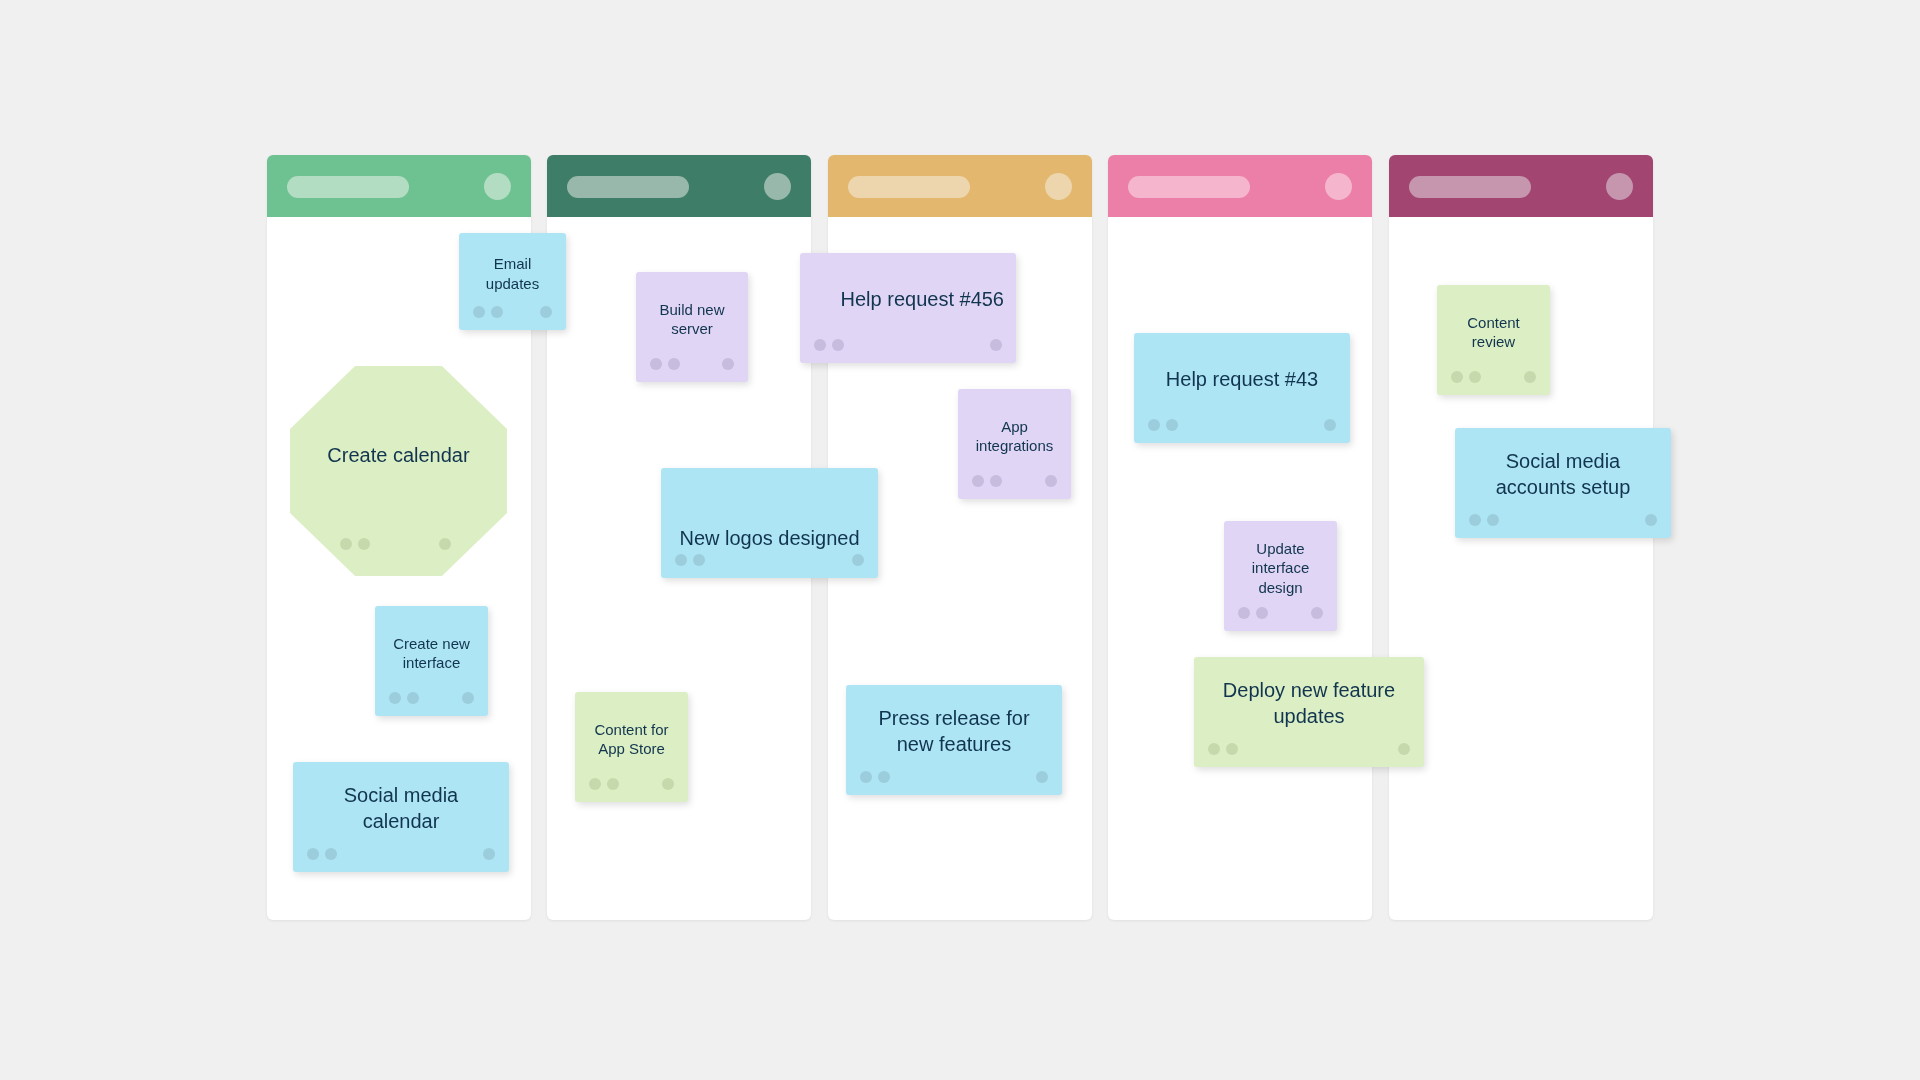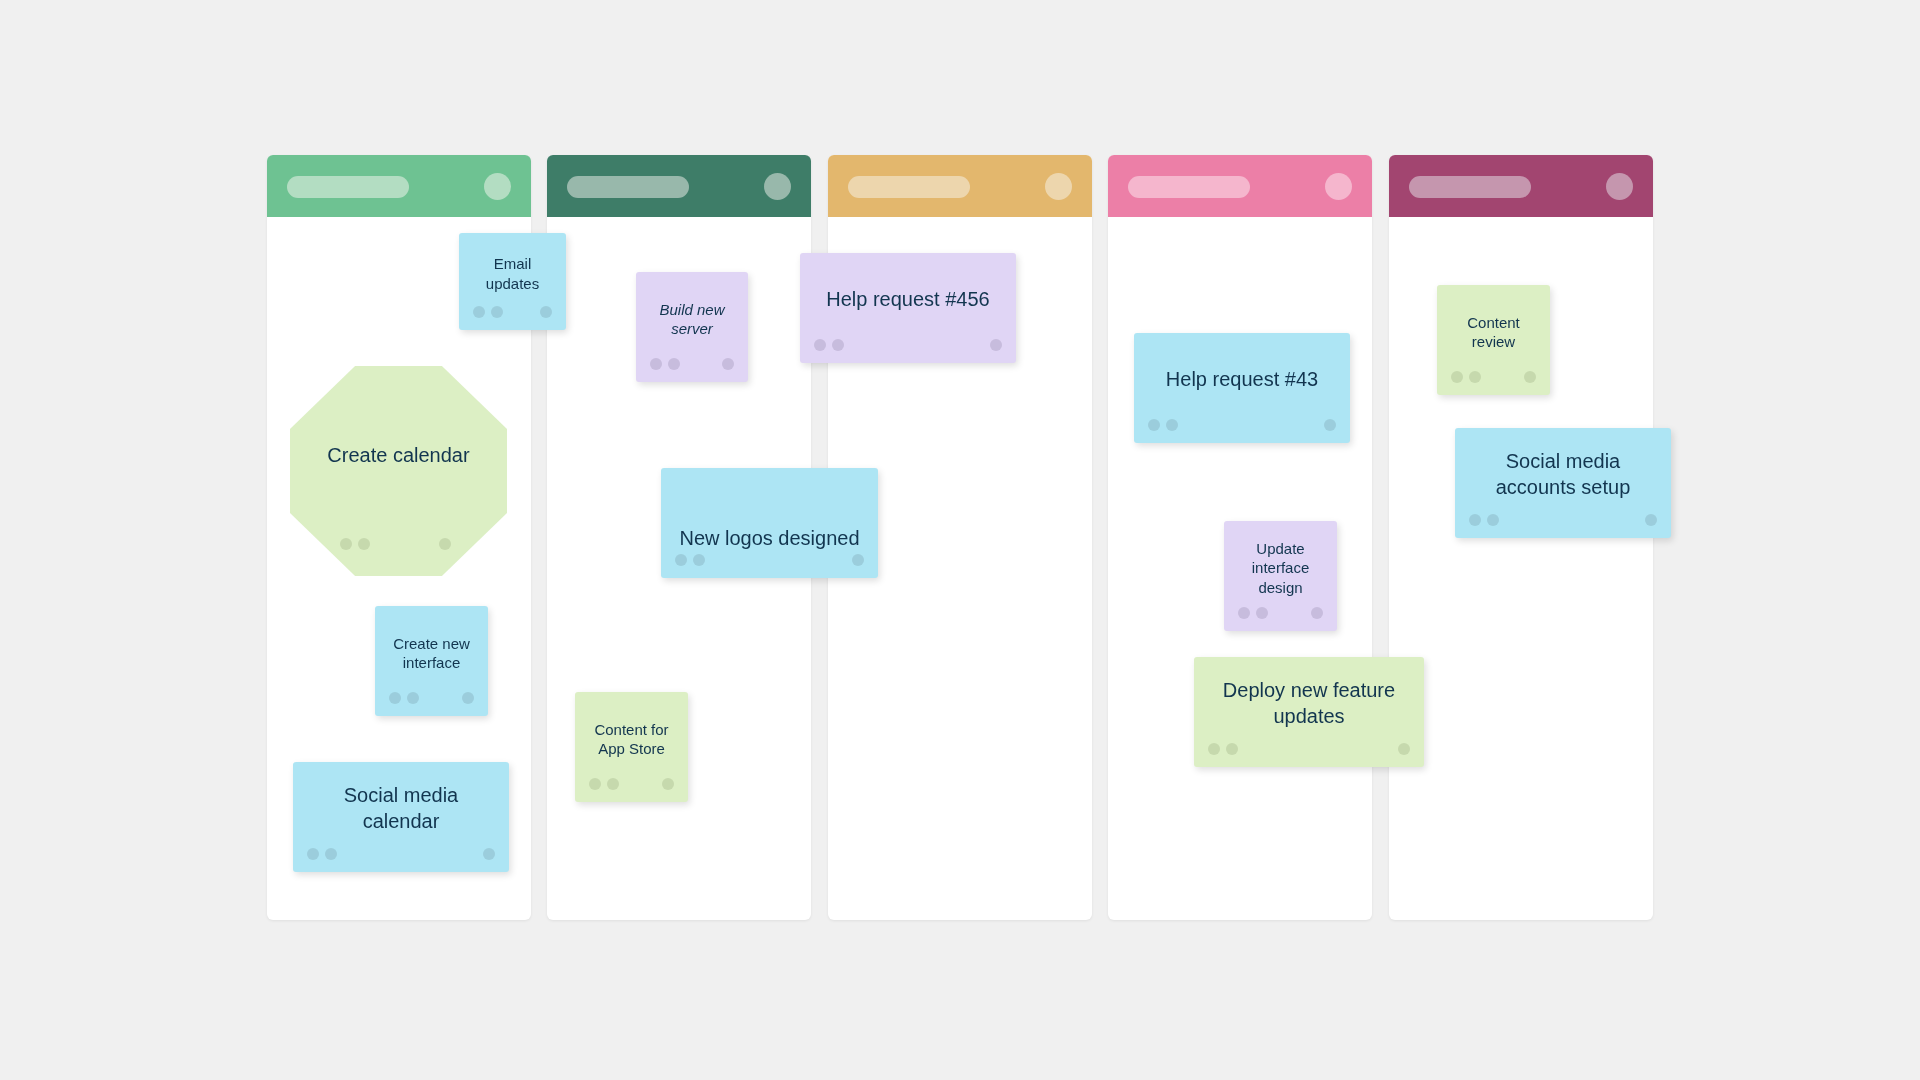--- a/index.html
+++ b/index.html
@@ -171,21 +171,21 @@
       </div>
     </div>
     <div class="card" style="left: 293px; top: 762px; width: 216px; height: 110px; background: rgb(173, 229, 244); font-size: 20px; color: rgb(18, 53, 79);">
       <span class="card-label">Social media calendar</span>
       <div class="dots">
         <div class="dot d1" style="background: rgb(140, 185, 200);"></div>
         <div class="dot d2" style="background: rgb(140, 185, 200);"></div>
         <div class="dot d3" style="background: rgb(140, 185, 200);"></div>
       </div>
     </div>
-    <div class="card" style="left: 636px; top: 272px; width: 112px; height: 110px; background: rgb(224, 213, 245); font-size: 15px; color: rgb(18, 53, 79); font-style: italic;">
+    <div class="card" style="left: 636px; top: 272px; width: 112px; height: 110px; background: rgb(224, 213, 245); font-size: 15px; color: rgb(18, 53, 79);">
       <span class="card-label">Build new server</span>
       <div class="dots">
         <div class="dot d1" style="background: rgb(179, 168, 201);"></div>
         <div class="dot d2" style="background: rgb(179, 168, 201);"></div>
         <div class="dot d3" style="background: rgb(179, 168, 201);"></div>
       </div>
     </div>
     <div class="card" style="left: 661px; top: 468px; width: 217px; height: 110px; background: rgb(173, 229, 244); font-size: 20px; color: rgb(18, 53, 79); align-items: flex-end;">
       <span class="card-label">New logos designed</span>
       <div class="dots">
@@ -195,26 +195,42 @@
       </div>
     </div>
     <div class="card" style="left: 575px; top: 692px; width: 113px; height: 110px; background: rgb(220, 239, 196); font-size: 15px; color: rgb(18, 53, 79);">
       <span class="card-label">Content for App Store</span>
       <div class="dots">
         <div class="dot d1" style="background: rgb(180, 198, 154);"></div>
         <div class="dot d2" style="background: rgb(180, 198, 154);"></div>
         <div class="dot d3" style="background: rgb(180, 198, 154);"></div>
       </div>
     </div>
-    <div class="card" style="left: 800px; top: 253px; width: 216px; height: 110px; background: rgb(224, 213, 245); font-size: 20px; color: rgb(18, 53, 79);">
+    <div class="card" style="left: 800px; top: 253px; width: 216px; height: 110px; background: rgb(224, 213, 245); font-size: 20px; color: rgb(18, 53, 79); text-align: right;">
       <span class="card-label">Help request #456</span>
       <div class="dots">
         <div class="dot d1" style="background: rgb(179, 168, 201);"></div>
         <div class="dot d2" style="background: rgb(179, 168, 201);"></div>
         <div class="dot d3" style="background: rgb(179, 168, 201);"></div>
+      </div>
+    </div>
+    <div class="card" style="left: 958px; top: 389px; width: 113px; height: 110px; background: rgb(224, 213, 245); font-size: 15px; color: rgb(18, 53, 79);">
+      <span class="card-label">App integrations</span>
+      <div class="dots">
+        <div class="dot d1" style="background: rgb(179, 168, 201);"></div>
+        <div class="dot d2" style="background: rgb(179, 168, 201);"></div>
+        <div class="dot d3" style="background: rgb(179, 168, 201);"></div>
+      </div>
+    </div>
+    <div class="card" style="left: 846px; top: 685px; width: 216px; height: 110px; background: rgb(173, 229, 244); font-size: 20px; color: rgb(18, 53, 79);">
+      <span class="card-label">Press release for new features</span>
+      <div class="dots">
+        <div class="dot d1" style="background: rgb(140, 185, 200);"></div>
+        <div class="dot d2" style="background: rgb(140, 185, 200);"></div>
+        <div class="dot d3" style="background: rgb(140, 185, 200);"></div>
       </div>
     </div>
     <div class="card" style="left: 1134px; top: 333px; width: 216px; height: 110px; background: rgb(173, 229, 244); font-size: 20px; color: rgb(18, 53, 79);">
       <span class="card-label">Help request #43</span>
       <div class="dots">
         <div class="dot d1" style="background: rgb(140, 185, 200);"></div>
         <div class="dot d2" style="background: rgb(140, 185, 200);"></div>
         <div class="dot d3" style="background: rgb(140, 185, 200);"></div>
       </div>
     </div>

